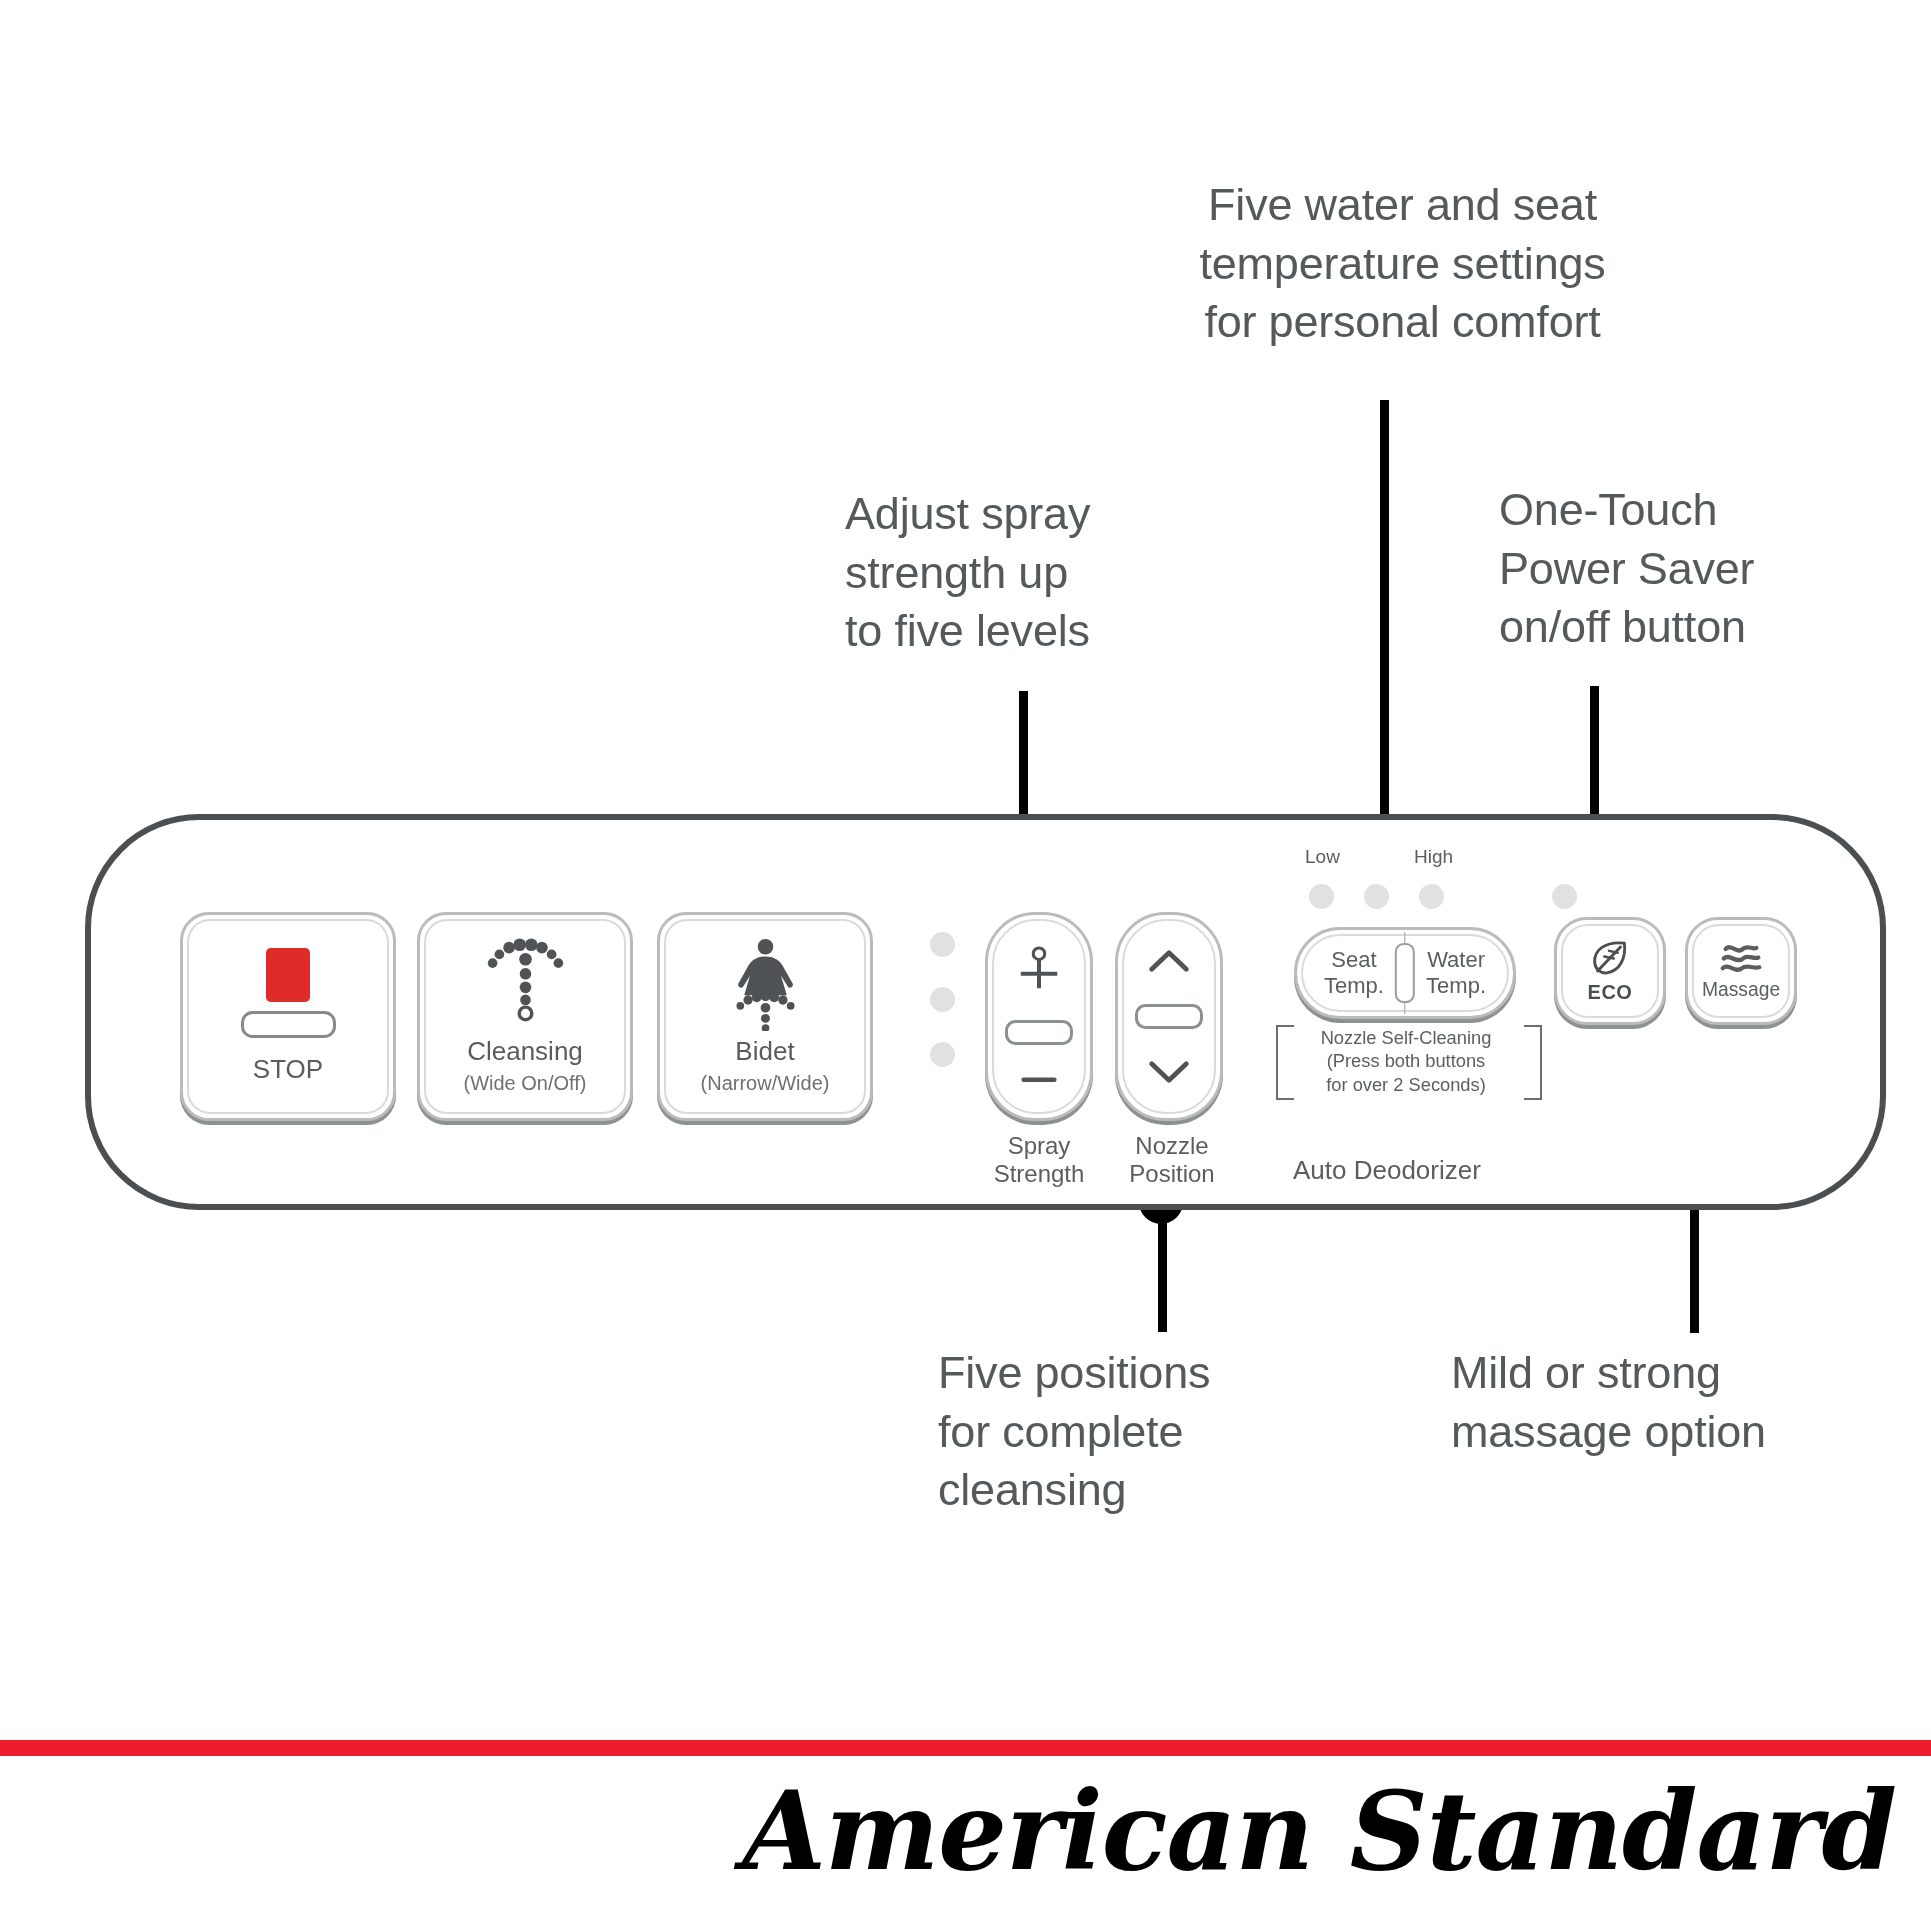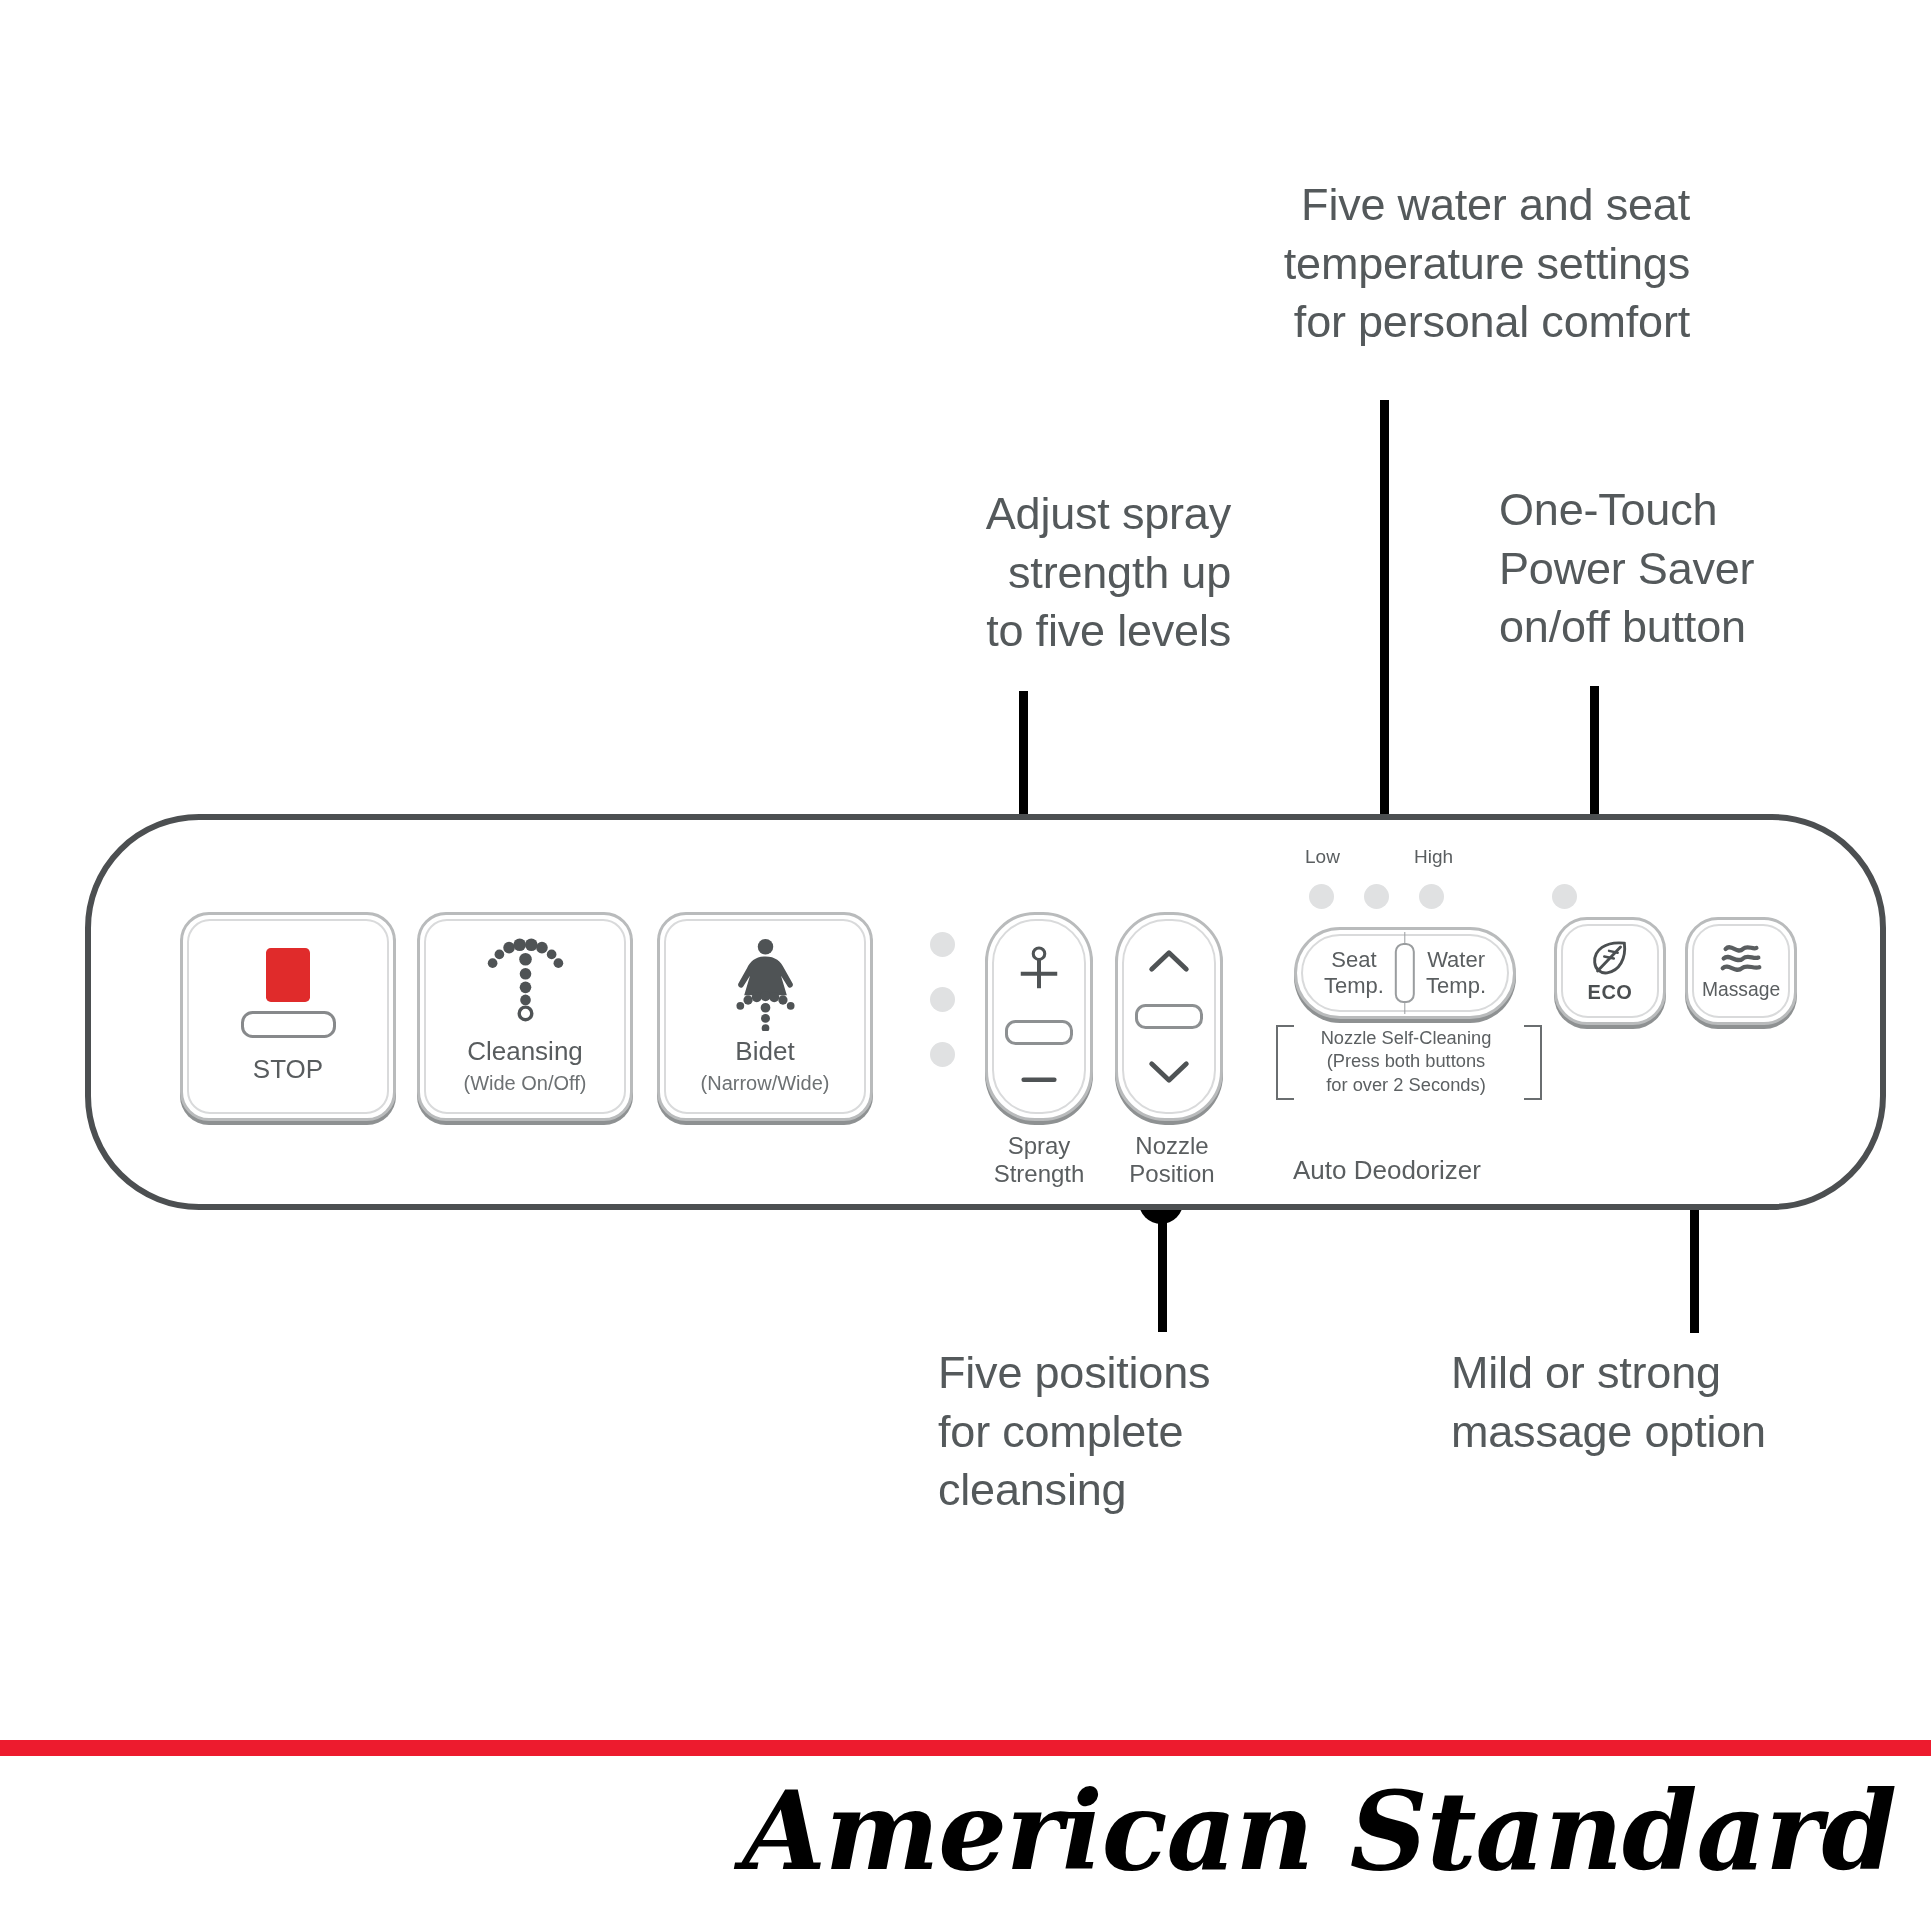--- a/index.html
+++ b/index.html
@@ -18,22 +18,22 @@
     position:absolute;
     font-family:"Liberation Sans", sans-serif;
     font-weight:400;
     color:#54595b;
     line-height:1.30;
     letter-spacing:-0.2px;
     white-space:pre-line;
   }
   .callout.big{font-size:45px;}
 
-  #c-temp{left:1053px;top:176px;width:637px;text-align:right;}
-  #c-spray{left:845px;top:485px;width:386px;text-align:right;}
+  #c-temp{left:1084px;top:176px;width:637px;text-align:center;}
+  #c-spray{left:845px;top:485px;width:386px;text-align:left;}
   #c-eco{left:1499px;top:481px;width:406px;text-align:left;}
   #c-positions{left:938px;top:1344px;width:425px;text-align:left;}
   #c-massage{left:1451px;top:1344px;width:483px;text-align:left;}
 
   
   .leader{position:absolute;background:#000;width:8.7px;border-radius:0;}
   .dot{position:absolute;background:#000;border-radius:50%;}
 
   
   #panel{

